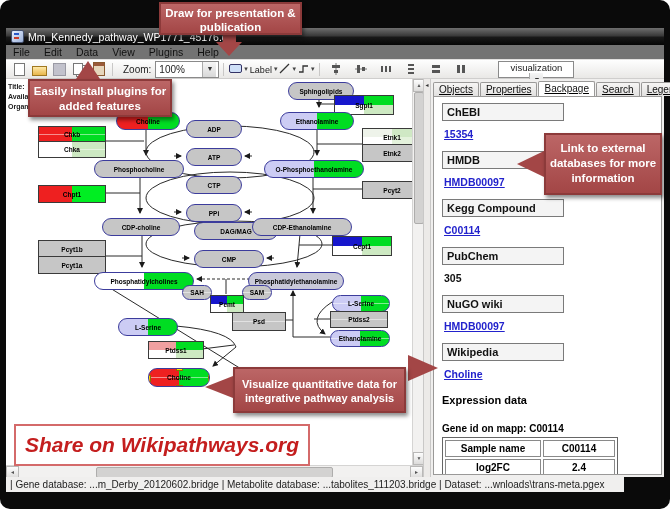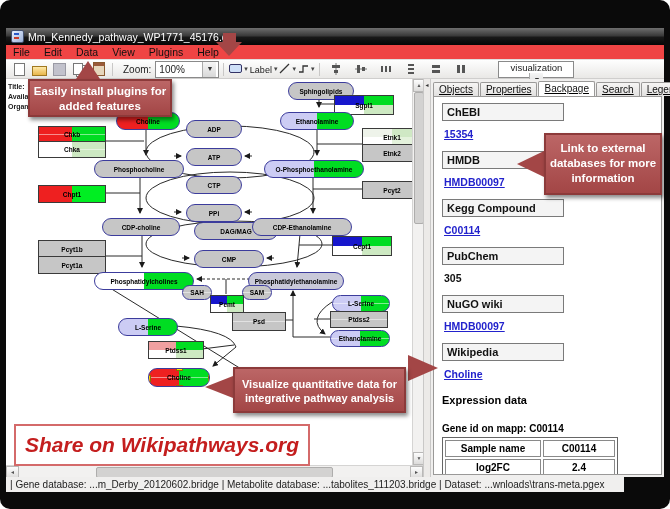--- a/index.html
+++ b/index.html
@@ -5,21 +5,21 @@
   html,body{margin:0;padding:0;background:#fff;}
   .frame{position:relative;width:670px;height:509px;background:#0a0a0a;border-radius:10px;overflow:hidden;
          font-family:"Liberation Sans",sans-serif;}
   .abs{position:absolute;box-sizing:border-box;}
   
   .titlebar{left:6px;top:28px;width:658px;height:17px;color:#fff;font-size:10.5px;
     background:linear-gradient(#6e6e6e,#3a3a3a 45%,#181818 55%,#050505);display:flex;align-items:center;gap:4px;padding-left:5px;}
   .app-ico{width:11px;height:11px;border-radius:2px;background:linear-gradient(135deg,#e8f0ff,#9ab0d8);border:1px solid #44506e;position:relative;}
   .app-ico:before{content:"";position:absolute;left:2px;top:2px;width:5px;height:2px;background:#2a58c8;}
   .app-ico:after{content:"";position:absolute;left:2px;top:6px;width:5px;height:2px;background:#c83a2a;}
-  .menubar{left:6px;top:45px;width:658px;height:15px;background:#ef4444;display:flex;align-items:center;font-size:10.5px;color:#111;border-bottom:1px solid #e0dfde;}
+  .menubar{left:6px;top:45px;width:658px;height:15px;background:#737373;display:flex;align-items:center;font-size:10.5px;color:#111;border-bottom:1px solid #e0dfde;}
   .menu-item{padding:0 7px;cursor:default;}
   .toolbar{left:6px;top:60px;width:658px;height:19px;background:linear-gradient(#fefefe,#e9e8e6);border-bottom:1px solid #cfcecd;
     display:flex;align-items:center;gap:1px;padding:0 4px;font-size:10px;color:#222;}
   .tb-btn{height:16px;min-width:16px;display:flex;align-items:center;justify-content:center;border:1px solid transparent;border-radius:2px;}
   .tb-sep{width:1px;height:13px;background:#c9c8c7;margin:0 3px;}
   .zoom-label{font-size:10px;margin:0 3px 0 6px;}
   .combo{display:flex;align-items:center;border:1px solid #8a8a8a;background:#fff;height:15px;font-size:10px;}
   .combo .val{padding:0 3px;min-width:40px;}
   .combo .car{width:13px;height:100%;background:linear-gradient(#f6f6f6,#d8d8d8);border-left:1px solid #aaa;font-size:7px;line-height:13px;text-align:center;color:#333;}
   .caret{font-size:7px;color:#444;margin-left:2px;}
@@ -413,20 +413,21 @@
               <td class="c1">log2FC</td>
               <td class="c2">2.4</td>
             </tr>
           </tbody>
         </table>
     </div>
   </div>
 
   <div class="abs statusbar">| Gene database: ...m_Derby_20120602.bridge | Metabolite database: ...tabolites_111203.bridge | Dataset: ...wnloads\trans-meta.pgex</div>
 
+  <div class="callout" id="co-draw">Draw for presentation &amp; publication</div>
   <div id="co-draw-stem"></div>
   <div class="tri" id="co-draw-tri"></div>
 
   <div class="callout" id="co-plugins">Easily install plugins for added features</div>
   <div class="tri" id="co-plugins-tri"></div>
 
   <div class="callout" id="co-link">Link  to external databases  for more information</div>
   <div class="tri" id="co-link-tri"></div>
 
   <div class="callout" id="co-vis">Visualize quantitative data  for integrative pathway analysis</div>

